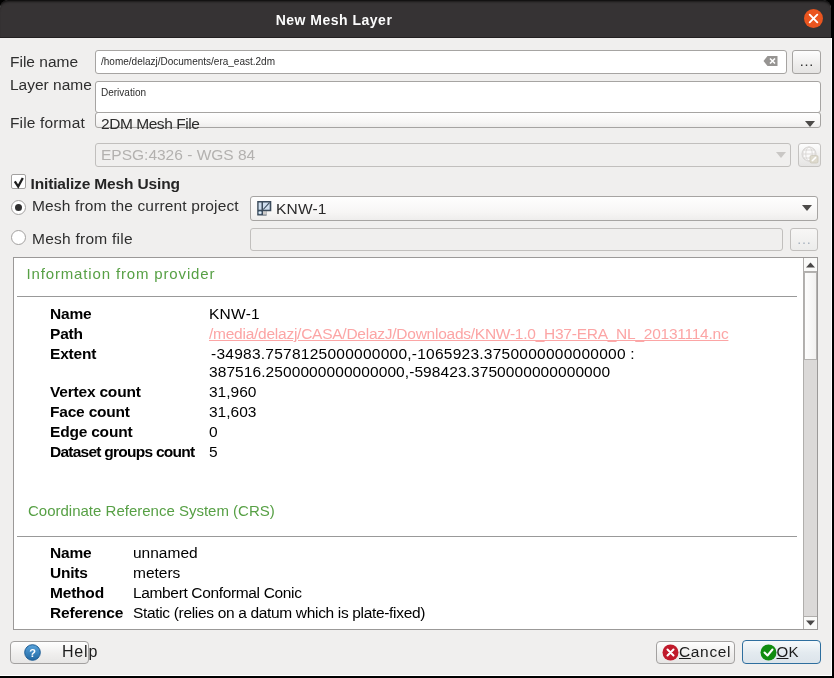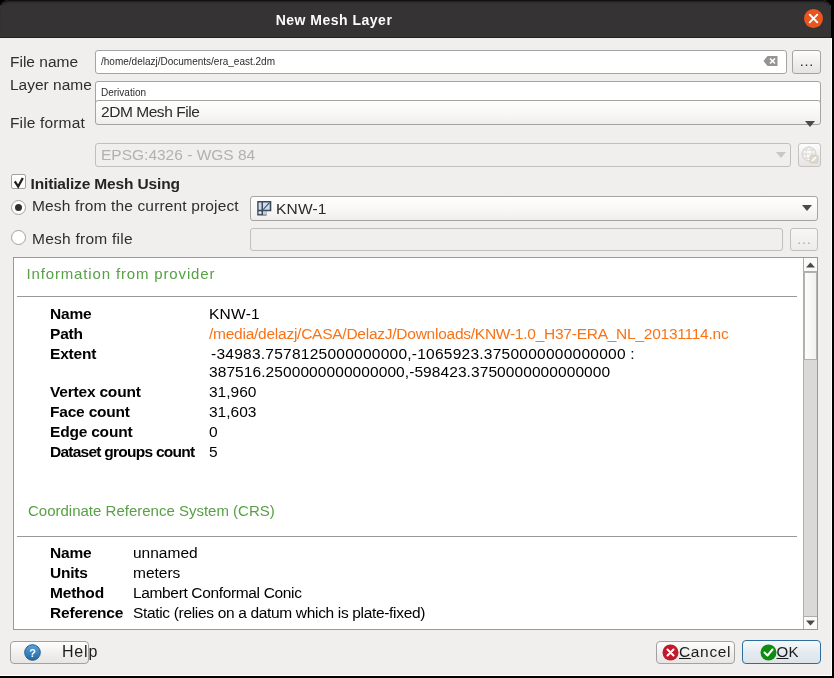--- a/index.html
+++ b/index.html
@@ -18,21 +18,21 @@
 .arrow{position:absolute;width:0;height:0;border-left:5px solid transparent;border-right:5px solid transparent;border-top:6px solid #4c4a48;}
 .arrow.light{border-top-color:#c9c7c5;}
 .chk{position:absolute;left:11px;top:174px;width:15px;height:15px;background:#fff;border:1px solid #a3a1a0;border-radius:2px;}
 .rad{position:absolute;width:15px;height:15px;background:#fff;border:1px solid #a3a1a0;border-radius:50%;}
 .rad .dot{position:absolute;left:3px;top:3px;width:7px;height:7px;border-radius:50%;background:#2f2f2f;}
 .panel{position:absolute;left:13px;top:257px;width:805px;height:373px;background:#fff;border:1px solid #9b9998;}
 .h1g{position:absolute;font-size:15px;color:#57a045;white-space:nowrap;line-height:24px;}
 .hr{position:absolute;height:1px;background:#999;}
 .trow{position:absolute;font-size:15.5px;color:#000;white-space:nowrap;line-height:19px;}
 .trow b{font-weight:bold;color:#000;letter-spacing:-0.2px;}
-.link{color:#f97316;letter-spacing:-0.25px;}
+.link{color:#fca5a5;text-decoration:underline;letter-spacing:-0.25px;}
 .sbcell{position:absolute;background:#fafaf9;}
 .sbthumb{position:absolute;background:linear-gradient(90deg,#fdfdfd,#f2f1f0);border:1px solid #b4b2b0;}
 .sbtrack{position:absolute;background:#dbd9d8;}
 .bbtn{position:absolute;background:linear-gradient(#fefefe,#f0efee 55%,#e7e6e5);border:1px solid #a3a1a0;border-radius:4px;}
 </style>
 </head>
 <body>
 <div class="win"></div>
 <div class="abs" style="left:831px;top:38px;width:1px;height:637px;background:#fff;"></div>
 <div class="abs" style="left:0;top:675px;width:832px;height:1px;background:#fff;"></div>
@@ -47,21 +47,21 @@
 <svg class="abs" style="left:763px;top:55px;" width="15" height="12" viewBox="0 0 15 12">
     <path d="M0.5 6 L4.5 1 H14.5 V11 H4.5 Z" fill="#969492"></path>
     <path d="M7 3.5 L12 8.5 M12 3.5 L7 8.5" stroke="#fff" stroke-width="1.6"></path>
   </svg>
 <div class="btn" style="left:792px;top:50px;width:29px;height:24px;line-height:20px;">…</div>
 
 <div class="lb" style="left:10px;top:75px;">Layer name</div>
 <div class="in" style="left:95px;top:81px;width:726px;height:32px;">Derivation</div>
 
 <div class="lb" style="left:10px;top:112.5px;letter-spacing:0.15px;">File format</div>
-<div class="cbx" style="left:95px;top:100px;width:726px;height:25px;letter-spacing:-0.45px;">2DM Mesh File</div>
+<div class="cbx" style="left:95px;top:112px;width:726px;height:16px;letter-spacing:-0.45px;">2DM Mesh File</div>
 <div class="arrow" style="left:805px;top:121px;"></div>
 
 <div class="cbx dis" style="left:95px;top:143px;width:696px;height:24px;">EPSG:4326 - WGS 84</div>
 <div class="arrow light" style="left:776px;top:152px;"></div>
 <div class="btn" style="left:798px;top:143px;width:23px;height:24px;border-color:#c5c3c1;"></div>
 <svg class="abs" style="left:800px;top:145px;" width="20" height="20" viewBox="0 0 20 20">
 <circle cx="9" cy="9" r="7" fill="#fbfafa" stroke="#d2d0ce" stroke-width="1"></circle>
 <ellipse cx="9" cy="9" rx="3.2" ry="7" fill="none" stroke="#d8d6d4" stroke-width="0.9"></ellipse>
 <ellipse cx="9" cy="9" rx="6" ry="7" fill="none" stroke="#dedcda" stroke-width="0.8"></ellipse>
 <path d="M2 9 H16 M3 5 H15 M3 13 H15" stroke="#d8d6d4" stroke-width="0.9"></path>

